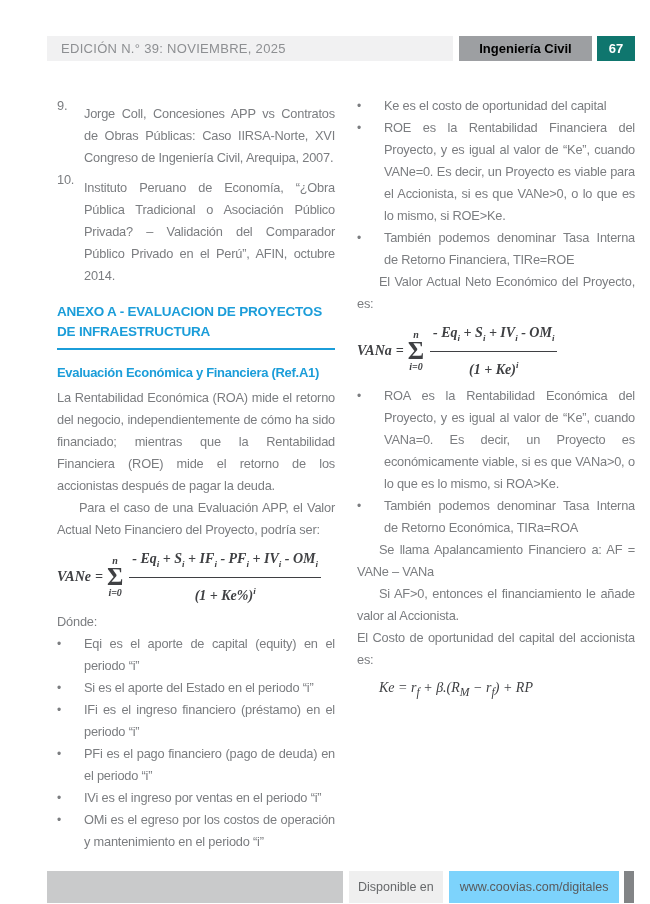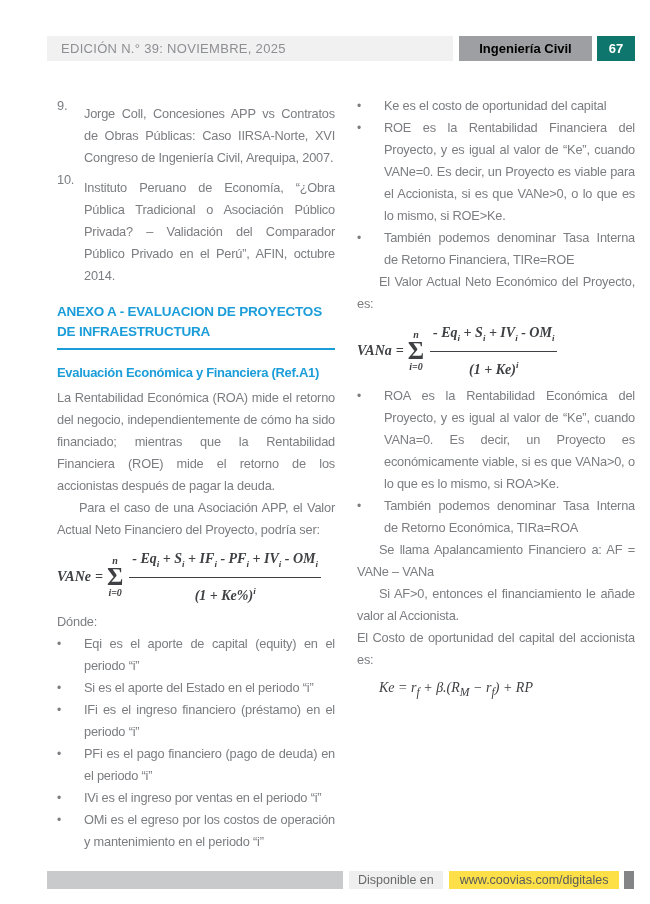--- a/index.html
+++ b/index.html
@@ -49,25 +49,25 @@
   .sig-sym { font-size:25px; font-style:normal; line-height:0.9; }
   .sig-bot { font-size:10px; }
   .fraction { display:inline-flex; flex-direction:column; text-align:center; }
   .numer { border-bottom:1.5px solid #3f4043; padding:0 3px 2px; white-space:nowrap;font-family:Liberation Serif, serif; }
   .denom { padding-top:2px; }
   .formula sub { font-size:9px; letter-spacing:0; }
   .formula sup { font-size:9px; letter-spacing:0; }
   .formula-inline { font-family:"Liberation Serif", serif; font-style:italic; color:#3f4043;
     font-size:14px; letter-spacing:0; margin:6px 0 0 22px; text-align:left; }
   
-  .footer { position:absolute; top:871px; left:47px; height:18px; display:flex; align-items:stretch;
+  .footer { position:absolute; top:871px; left:47px; height:32px; display:flex; align-items:stretch;
     font-size:12.5px; }
   .foot-bar { width:296px; background:#c9cacb; margin-right:6px; }
   .foot-label { background:#efefef; color:#66686a; padding:0 9px; display:flex; align-items:center; margin-right:6px; }
-  .foot-url { background:#fde047; color:#595a5c; padding:0 11px; display:flex; align-items:center; margin-right:5px; }
+  .foot-url { background:#7dd3fc; color:#595a5c; padding:0 11px; display:flex; align-items:center; margin-right:5px; }
   .foot-square { width:10px; background:#828486; }
 </style>
 </head>
 <body>
 
 <div class="page">
 
   <div class="header">
     <div class="edition-bar">
       <span>EDICIÓN N.° 39: NOVIEMBRE, 2025</span>
@@ -97,21 +97,21 @@
           </div>
         </div>
 
       <div class="annex-title">ANEXO A - EVALUACION DE PROYECTOS
 DE INFRAESTRUCTURA</div>
       <div class="annex-rule"></div>
 
       <div class="subheading">Evaluación Económica y Financiera (Ref.A1)</div>
 
       <p class="body">La Rentabilidad Económica (ROA) mide el retorno del negocio, independientemente de cómo ha sido financiado; mientras que la Rentabilidad Financiera (ROE) mide el retorno de los accionistas después de pagar la deuda.</p>
-      <p class="body indent">Para el caso de una Asociación APP, el Valor Actual Neto Financiero del Proyecto, podría ser:</p>
+      <p class="body indent">Para el caso de una Evaluación APP, el Valor Actual Neto Financiero del Proyecto, podría ser:</p>
 
       <div class="formula">
         <span class="f-lhs">VANe</span>
         <span class="f-eq">=</span>
         <span class="sigma-block">
           <span class="sig-top">n</span>
           <span class="sig-sym">Σ</span>
           <span class="sig-bot">i=0</span>
         </span>
         <span class="fraction">

